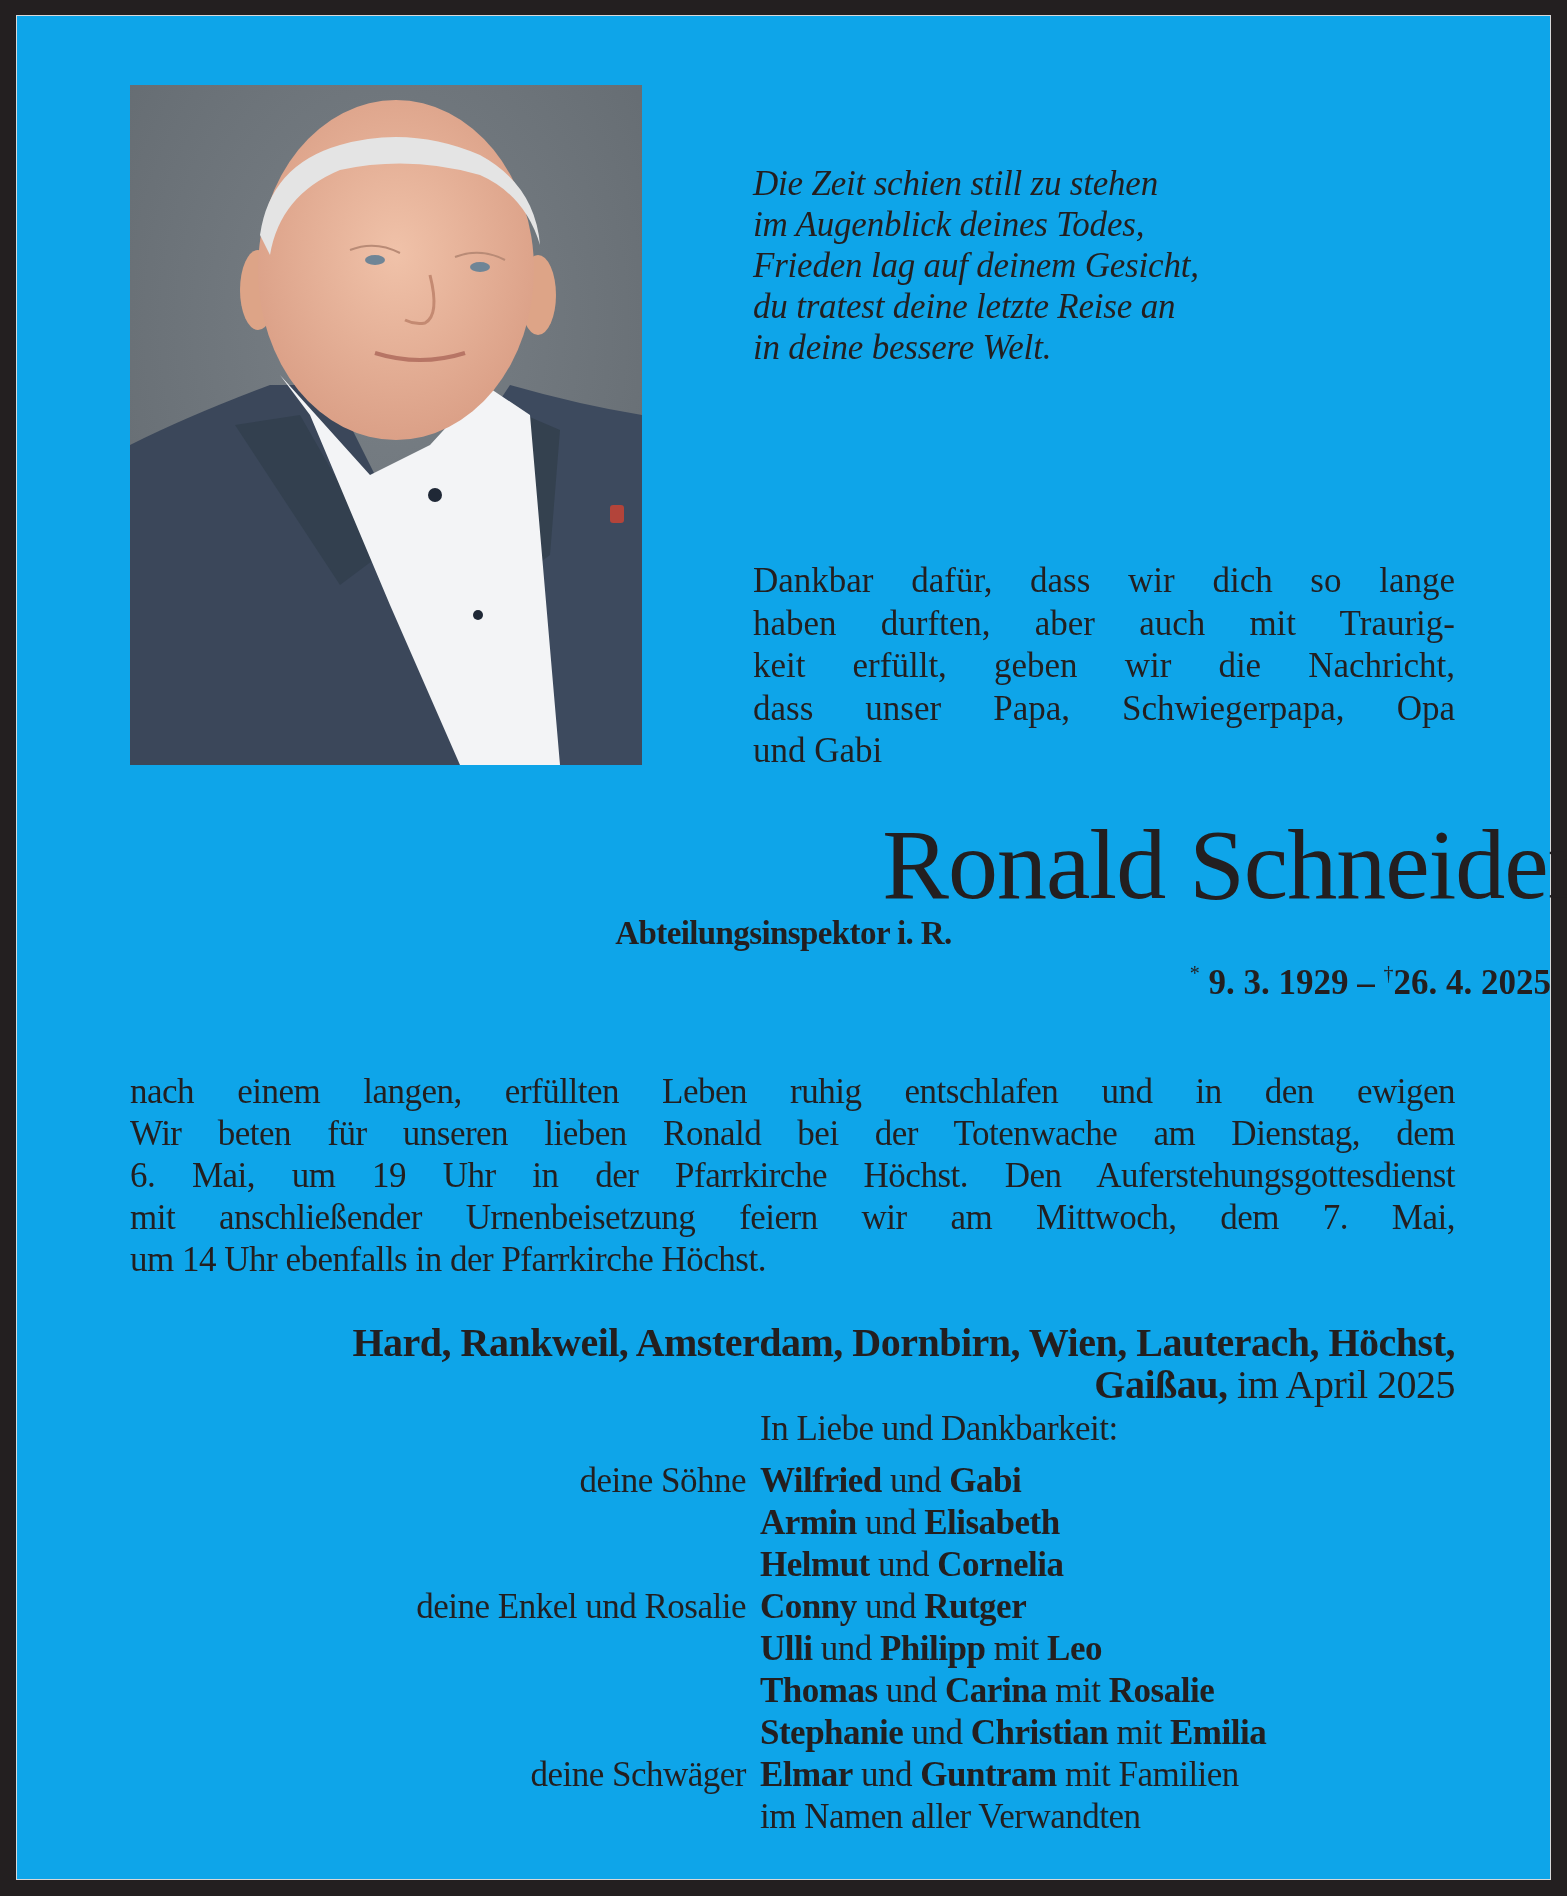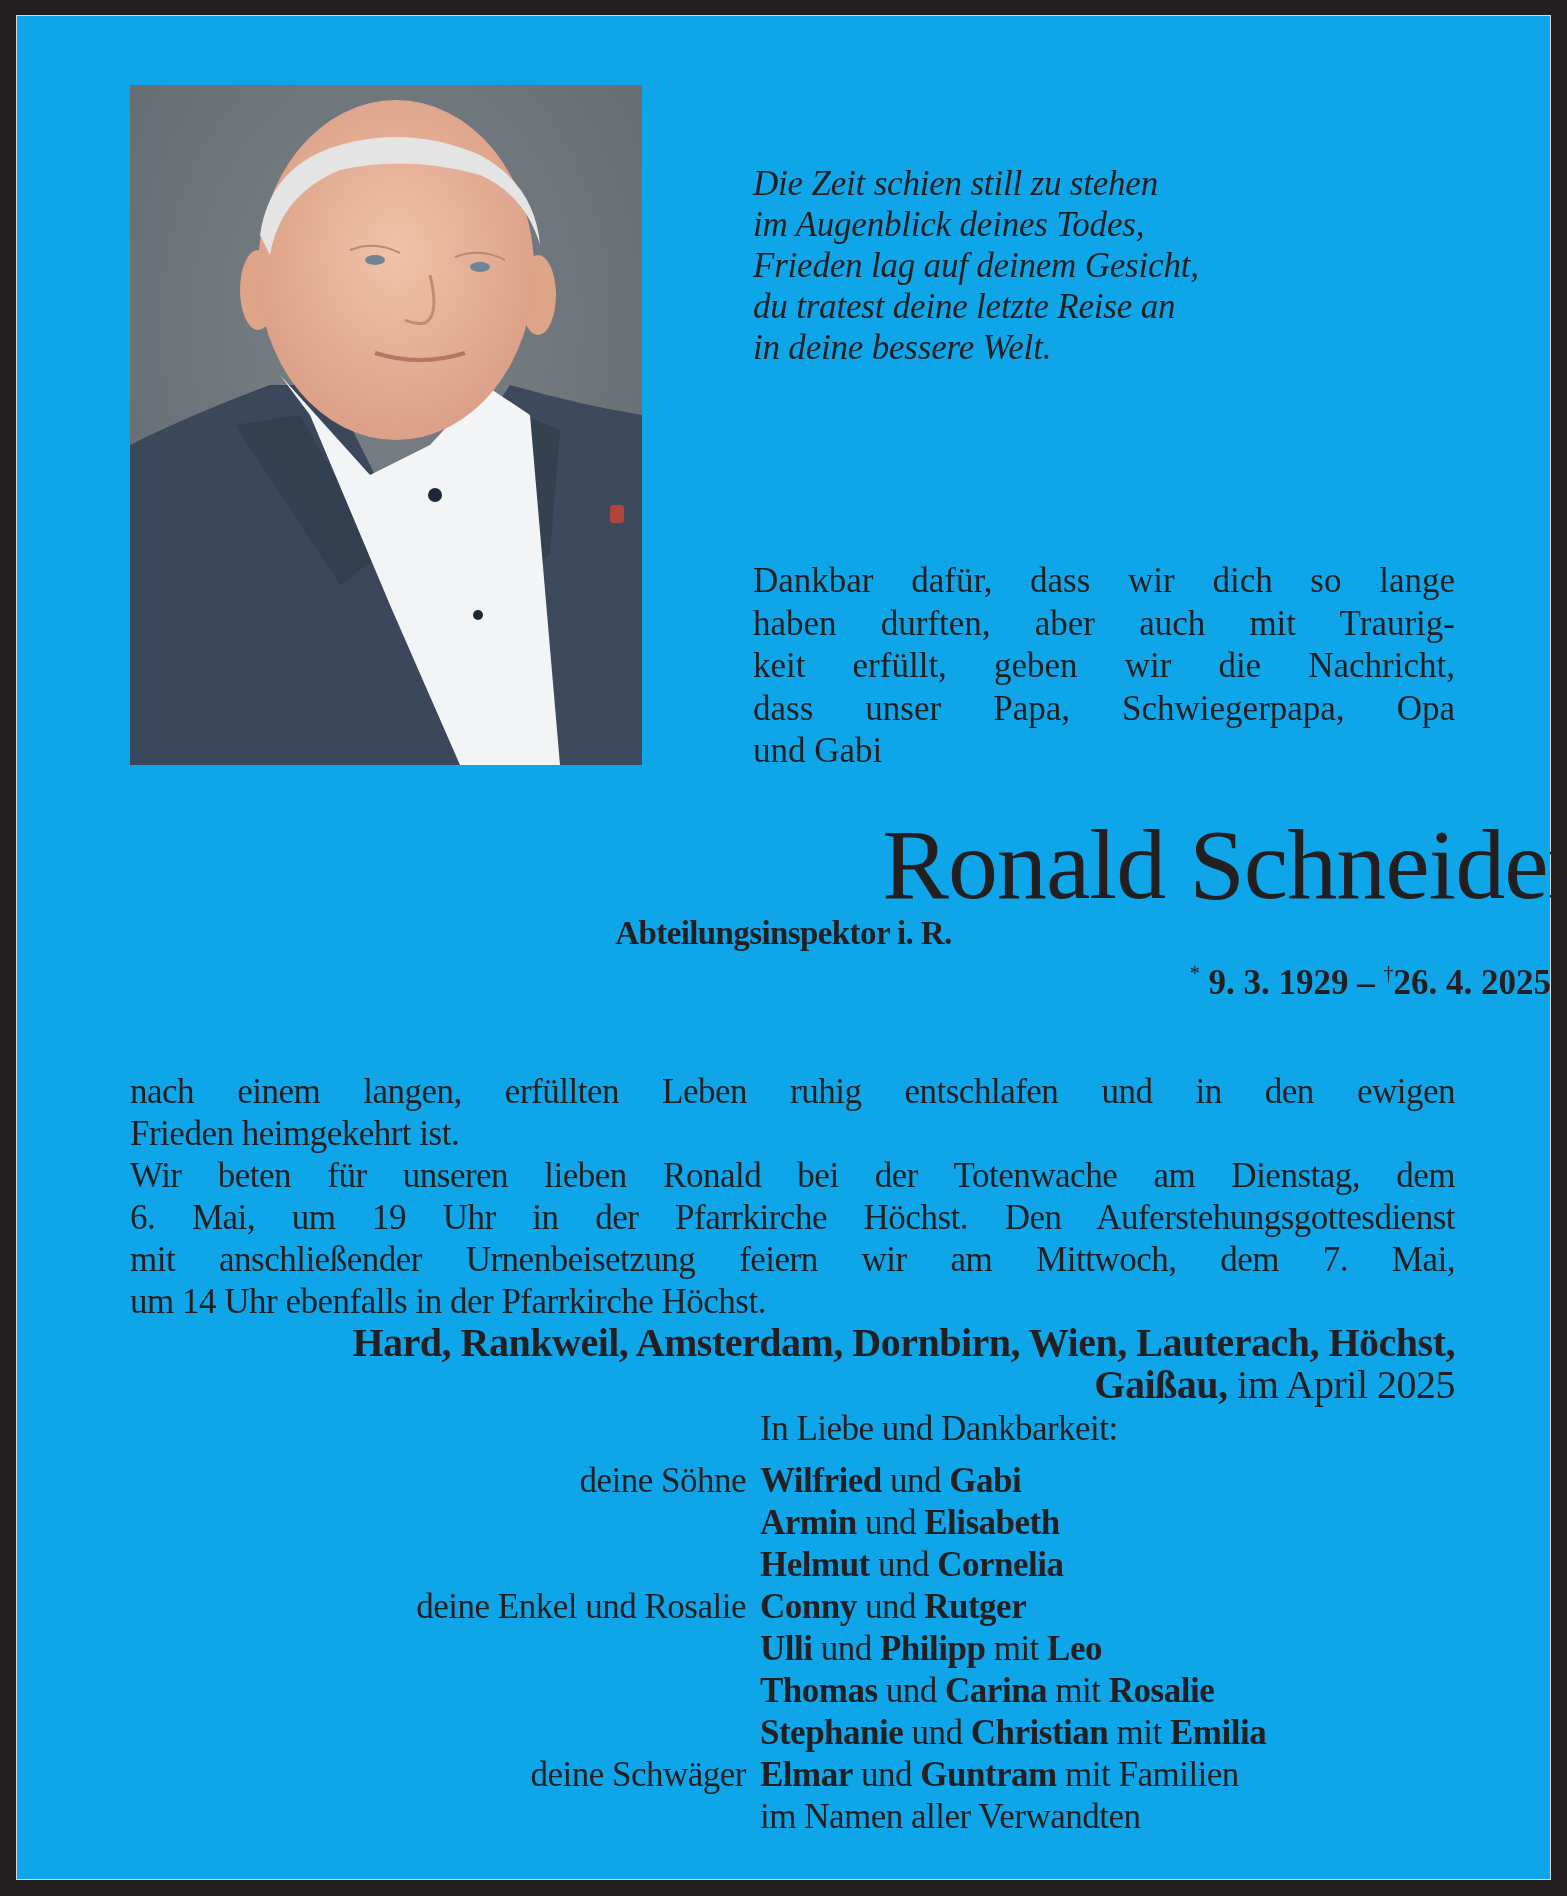--- a/index.html
+++ b/index.html
@@ -197,21 +197,20 @@
   <div class="title">Abteilungsinspektor i. R.</div>
   <div class="dates">
     <sup>*</sup>
     <span>9. 3. 1929</span>
     <span>–</span>
     <sup>†</sup><span>26. 4. 2025</span>
   </div>
 
   <div class="body">
     <span class="j">nach einem langen, erfüllten Leben ruhig entschlafen und in den ewigen</span>
-    <span class="l">Frieden heimgekehrt ist.</span>
     <span class="j">Wir beten für unseren lieben Ronald bei der Totenwache am Dienstag, dem</span>
     <span class="j">6. Mai, um 19 Uhr in der Pfarrkirche Höchst. Den Auferstehungsgottesdienst</span>
     <span class="j">mit anschließender Urnenbeisetzung feiern wir am Mittwoch, dem 7. Mai,</span>
     <span class="l">um 14 Uhr ebenfalls in der Pfarrkirche Höchst.</span>
   </div>
 
   <div class="place">
     <div><b>Hard, Rankweil, Amsterdam, Dornbirn, Wien, Lauterach, Höchst,</b></div>
     <div><b>Gaißau,</b><span> im April 2025</span></div>
   </div>

